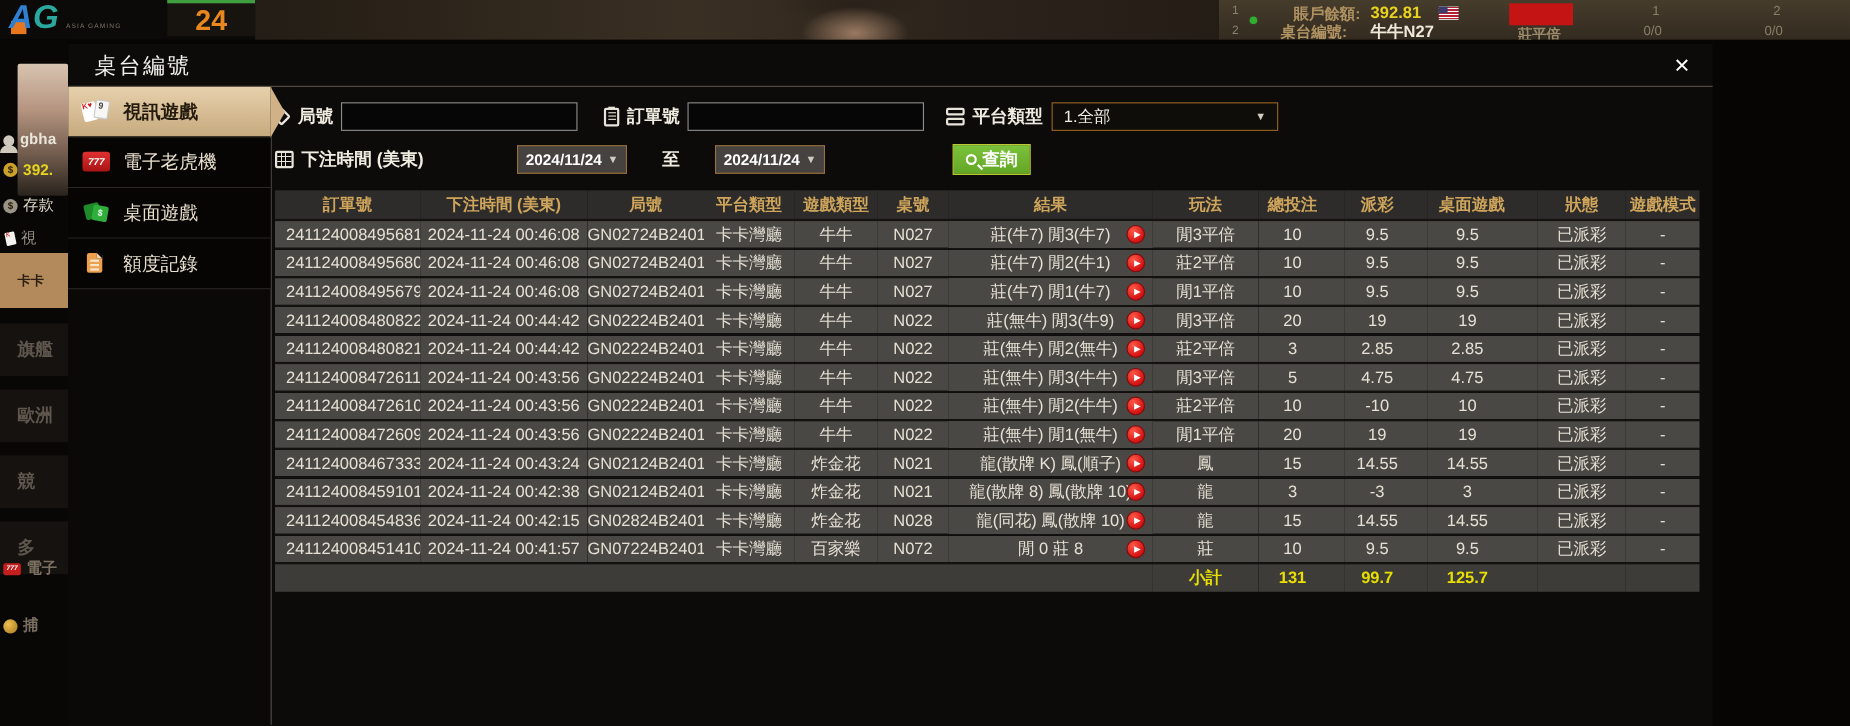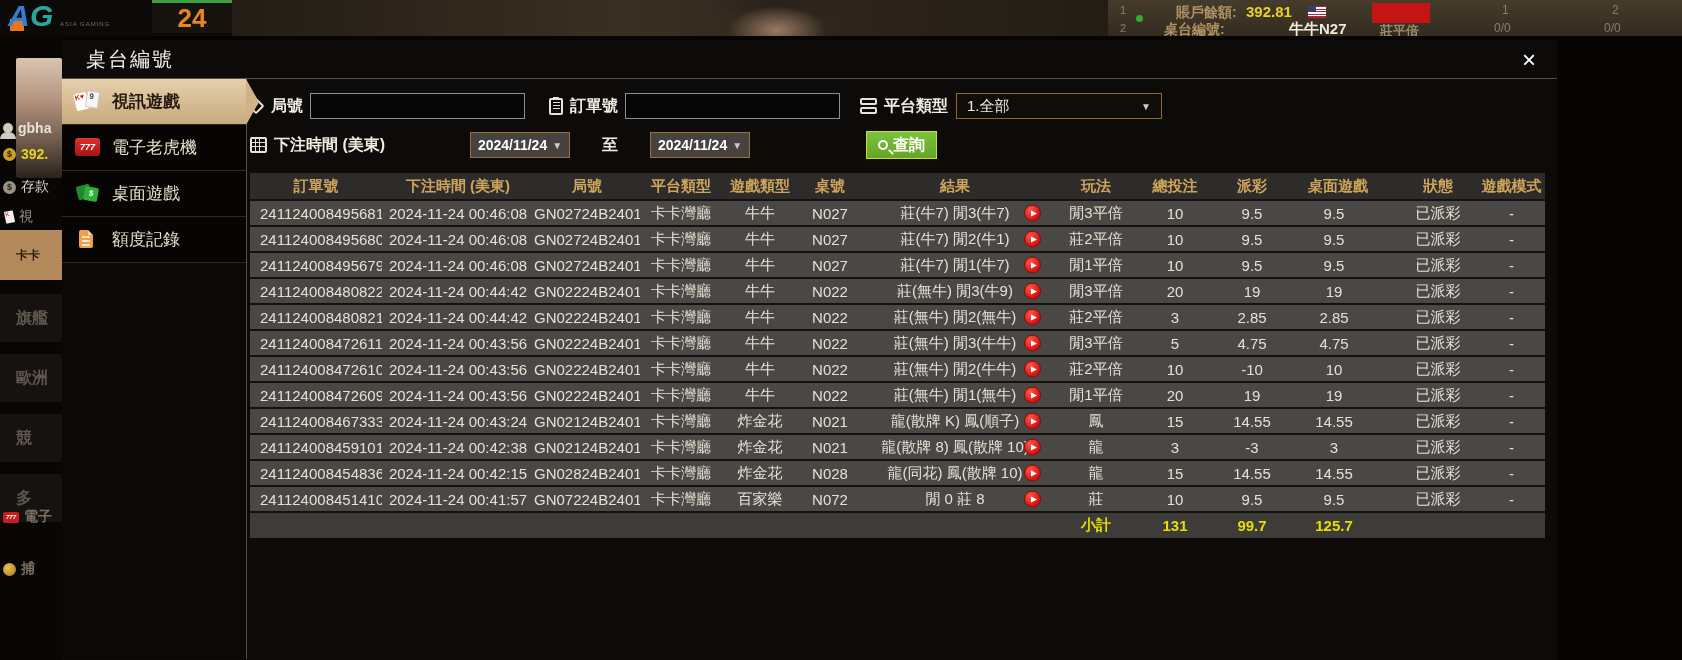--- a/index.html
+++ b/index.html
@@ -25,34 +25,34 @@
       background:linear-gradient(180deg,#463c2c,#332b20); overflow:hidden; }
   .ap-num1 { position:absolute; left:12px; top:4px; color:#8a8274; font-size:11px; }
   .ap-dot  { position:absolute; left:28px; top:15px; width:7px; height:7px; border-radius:50%; background:#2fae2f; }
   .ap-num2 { position:absolute; left:12px; top:22px; color:#8a8274; font-size:11px; }
   .ap-bal-label { position:absolute; left:56px; top:4px; color:#b09262; font-size:14px; font-weight:bold;padding-left:12px; }
   .ap-bal-value { position:absolute; left:138px; top:3px; color:#e8d41e; font-size:15px; font-weight:bold; }
   .flag { position:absolute; left:200px; top:6px; width:18px; height:12px;
       background:repeating-linear-gradient(180deg,#b22234 0 1.3px,#fff 1.3px 2.6px); }
   .flag::before { content:''; position:absolute; left:0; top:0; width:8px; height:6px; background:#3c3b6e; }
   .ap-table-label { position:absolute; left:56px; top:21px; color:#b09262; font-size:14px; font-weight:bold; }
-  .ap-table-value { position:absolute; left:138px; top:20px; color:#f0e8d8; font-size:15px; font-weight:bold;margin-left:43px; }
+  .ap-table-value { position:absolute; left:138px; top:20px; color:#f0e8d8; font-size:15px; font-weight:bold; }
   .ap-red-box { position:absolute; left:264px; top:3px; width:58px; height:20px; background:#c41414; }
   .ap-bet-type { position:absolute; left:272px; top:22px; color:#9a8a6a; font-size:13px; font-weight:bold; }
   .ap-col1 { position:absolute; left:394px; top:3px; color:#8a7e68; font-size:12px; }
   .ap-col2 { position:absolute; left:504px; top:3px; color:#8a7e68; font-size:12px; }
   .ap-odds1 { position:absolute; left:386px; top:21px; color:#8a7e68; font-size:12px; }
   .ap-odds2 { position:absolute; left:496px; top:21px; color:#8a7e68; font-size:12px; }
 
   
   .left-strip { position:absolute; left:0; top:36px; width:62px; height:624px; background:#080706; overflow:hidden; }
   .avatar { position:absolute; left:16px; top:22px; width:46px; height:120px; border-radius:2px;
       background:linear-gradient(180deg,#d8c4b0 0%,#b59480 35%,#6a5648 72%,#29231d 100%); }
   .ls-row { position:absolute; display:flex; align-items:center; gap:5px; }
-  .ls-user { left:3px; top:84px; color:#e8e4da; font-size:14px; font-weight:bold; }
+  .ls-user { left:3px; top:84px; color:#e8e4da; font-size:14px; font-weight:bold;font-family:Liberation Mono, monospace; }
   .person-ic { width:10px; height:10px; border-radius:50%; background:#cfc8bc; position:relative; }
   .person-ic::after { content:''; position:absolute; left:-3px; top:9px; width:16px; height:7px; border-radius:8px 8px 0 0; background:#cfc8bc; }
   .ls-money { left:3px; top:110px; color:#e8d41e; font-size:14px; font-weight:bold; }
   .coin-ic { width:13px; height:13px; border-radius:50%; background:#caa12a; color:#2a1e00; font-size:9px; font-weight:bold;
              display:flex; align-items:center; justify-content:center; }
   .ls-deposit { left:3px; top:142px; color:#ddd6c8; font-size:14px; }
   .coin-gray { background:#9a9488; }
   .ls-cards { left:5px; top:172px; color:#9a9288; font-size:14px; }
   .minicard { width:9px; height:12px; background:#f4f2ee; border-radius:1px; transform:rotate(-12deg); color:#c41414; font-size:6px; padding-left:1px; }
   .ls-kaka { position:absolute; left:0; top:194px; width:62px; height:50px; background:#b28a5c; color:#2e2012;

